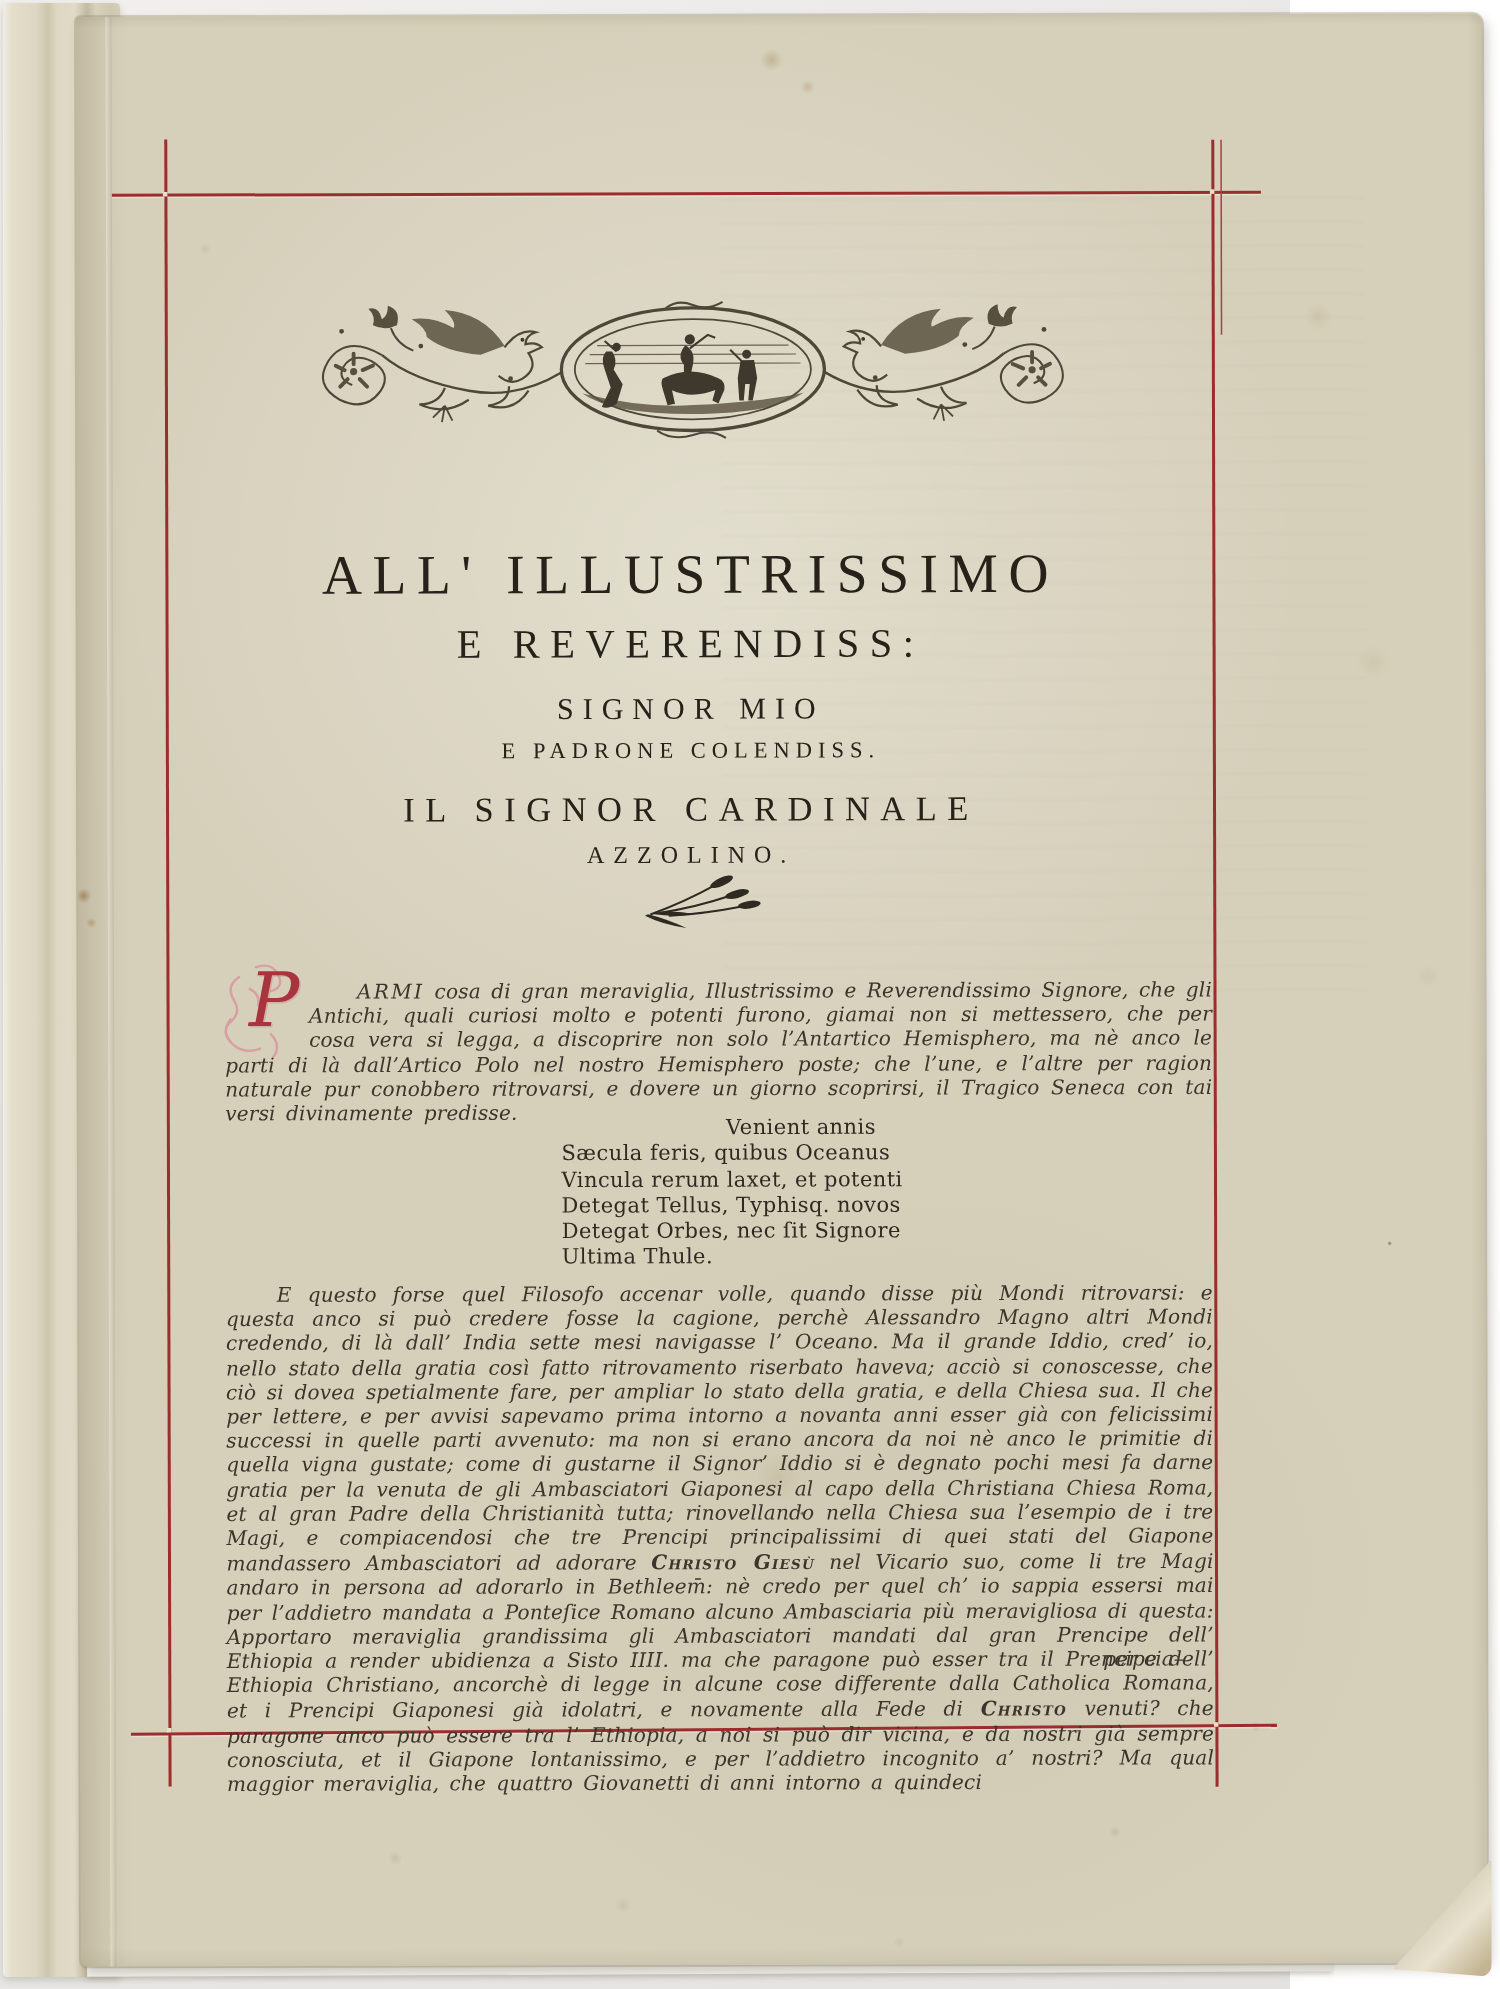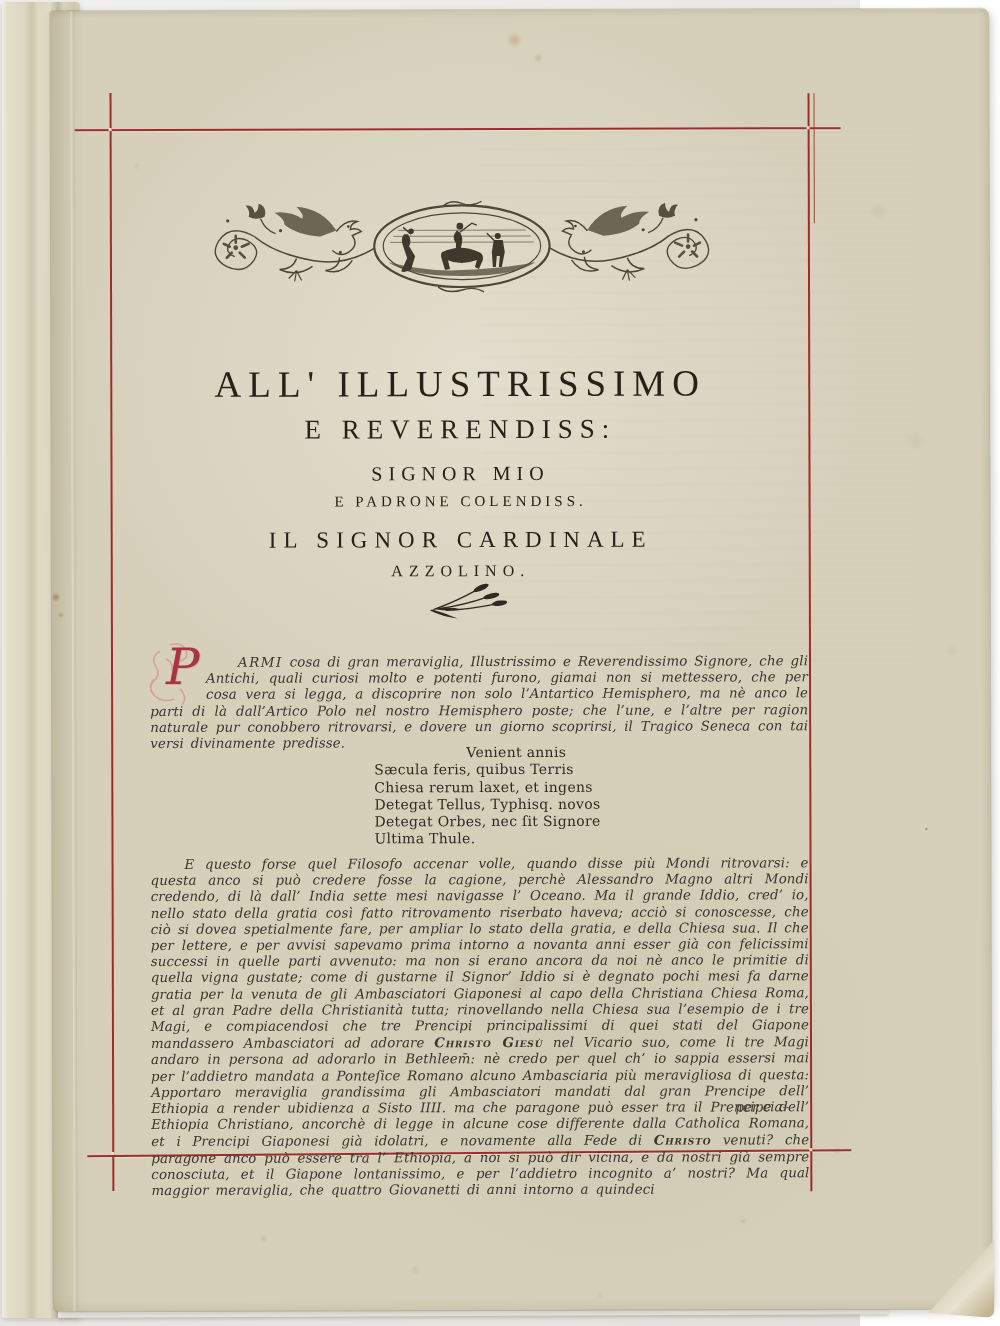--- a/index.html
+++ b/index.html
@@ -87,21 +87,21 @@
     font-family:"DejaVu Serif",serif;font-style:italic;
     font-size:13.4px;line-height:16.2px;text-align:justify;word-spacing:2.5px;letter-spacing:.1px;}
   .para1{top:644px;}
   .dropbox{float:left;width:56px;height:33px;position:relative;}
   .dropflourish{position:absolute;left:-10px;top:-16px;width:70px;height:70px;}
   .dropcap{position:absolute;left:16px;top:-13px;font-size:50px;line-height:50px;
     color:#a8343e;font-style:italic;font-family:"DejaVu Serif",serif;text-shadow:1px 1px 0 rgba(214,146,150,.55);}
   .leadcaps{letter-spacing:1.5px;margin-left:32px;}
   .verse{position:absolute;left:322px;top:734px;color:#2f2a21;font-style:normal;
     font-size:14px;line-height:17.3px;font-family:"DejaVu Serif",serif;letter-spacing:.3px;}
-  .verse .vfirst{padding-left:92px;}
+  .verse .vfirst{padding-left:92px;text-align:center;}
   .para2{top:846px;}
   .indent{text-indent:34px;display:block;}
   .sc{font-variant:small-caps;letter-spacing:.8px;font-weight:bold;}
   .catchword{position:absolute;left:98px;top:1090px;width:658px;text-align:right;
     padding-right:20px;box-sizing:border-box;color:#3b352b;font-style:italic;font-size:13.4px;
     font-family:"DejaVu Serif",serif;}
 
   
   .curl{position:absolute;right:-4px;bottom:-8px;width:66px;height:78px;transform:rotate(2deg);
     background:linear-gradient(312deg,#c3b593 8%,#e8e2cf 36%,#dcd6c1 52%,#d6d0bb 72%);
@@ -217,22 +217,22 @@
             <path d="M40 50 q8 8 2 16"></path>
             <path d="M26 20 q8 4 6 12"></path>
           </g>
         </svg>
         <span class="dropcap">P</span>
       </span><span class="leadcaps">ARMI</span><span> cosa di gran meraviglia, Illustrissimo e Reverendissimo Signore, che gli Antichi, quali curiosi molto e potenti furono, giamai non si mettessero, che per cosa vera si legga, a discoprire non solo l’Antartico Hemisphero, ma nè anco le parti di là dall’Artico Polo nel nostro Hemisphero poste; che l’une, e l’altre per ragion naturale pur conobbero ritrovarsi, e dovere un giorno scoprirsi, il Tragico Seneca con tai versi divinamente predisse.</span>
     </div>
 
     <div class="verse">
       <div class="vfirst">Venient annis</div>
-      <div>Sæcula feris, quibus Terris</div>
-      <div>Chiesa rerum laxet, et ingens</div>
+      <div>Sæcula feris, quibus Oceanus</div>
+      <div>Vincula rerum laxet, et potenti</div>
       <div>Detegat Tellus, Typhisq. novos</div>
       <div>Detegat Orbes, nec ſit Signore</div>
       <div>Ultima Thule.</div>
     </div>
 
     <div class="bodytext para2">
       <span class="indent"><span>E questo forse quel Filosofo accenar volle, quando disse più Mondi ritrovarsi: e questa anco si può credere fosse la cagione, perchè Alessandro Magno altri Mondi credendo, di là dall’ India sette mesi navigasse l’ Oceano. Ma il grande Iddio, cred’ io, nello stato della gratia così fatto ritrovamento riserbato haveva; acciò si conoscesse, che ciò si dovea spetialmente fare, per ampliar lo stato della gratia, e della Chiesa sua. Il che per lettere, e per avvisi sapevamo prima intorno a novanta anni esser già con felicissimi successi in quelle parti avvenuto: ma non si erano ancora da noi nè anco le primitie di quella vigna gustate; come di gustarne il Signor’ Iddio si è degnato pochi mesi fa darne gratia per la venuta de gli Ambasciatori Giaponesi al capo della Christiana Chiesa Roma, et al gran Padre della Christianità tutta; rinovellando nella Chiesa sua l’esempio de i tre Magi, e compiacendosi che tre Prencipi principalissimi di quei stati del Giapone mandassero Ambasciatori ad adorare </span><span class="sc">Christo Giesù</span><span> nel Vicario suo, come li tre Magi andaro in persona ad adorarlo in Bethleem̄: nè credo per quel ch’ io sappia essersi mai per l’addietro mandata a Ponteſice Romano alcuno Ambasciaria più meravigliosa di questa: Apportaro meraviglia grandissima gli Ambasciatori mandati dal gran Prencipe dell’ Ethiopia a render ubidienza a Sisto IIII. ma che paragone può esser tra il Prencipe dell’ Ethiopia Christiano, ancorchè di legge in alcune cose differente dalla Catholica Romana, et i Prencipi Giaponesi già idolatri, e novamente alla Fede di </span><span class="sc">Christo</span><span> venuti? che paragone anco può essere tra l’ Ethiopia, a noi si può dir vicina, e da nostri già sempre conosciuta, et il Giapone lontanissimo, e per l’addietro incognito a’ nostri? Ma qual maggior meraviglia, che quattro Giovanetti di anni intorno a quindeci</span></span>
     </div>
 
     <div class="catchword">per cia–</div>

